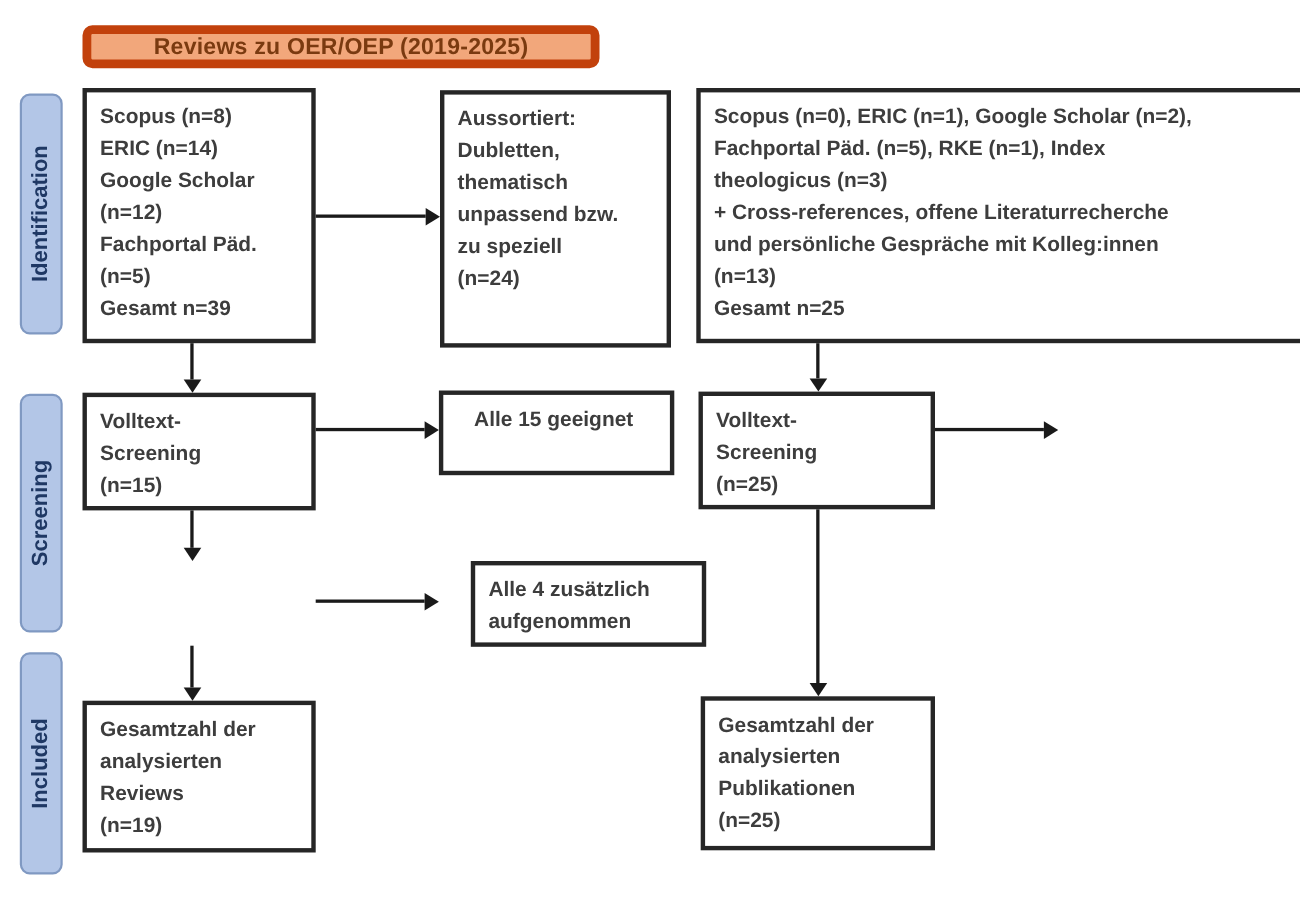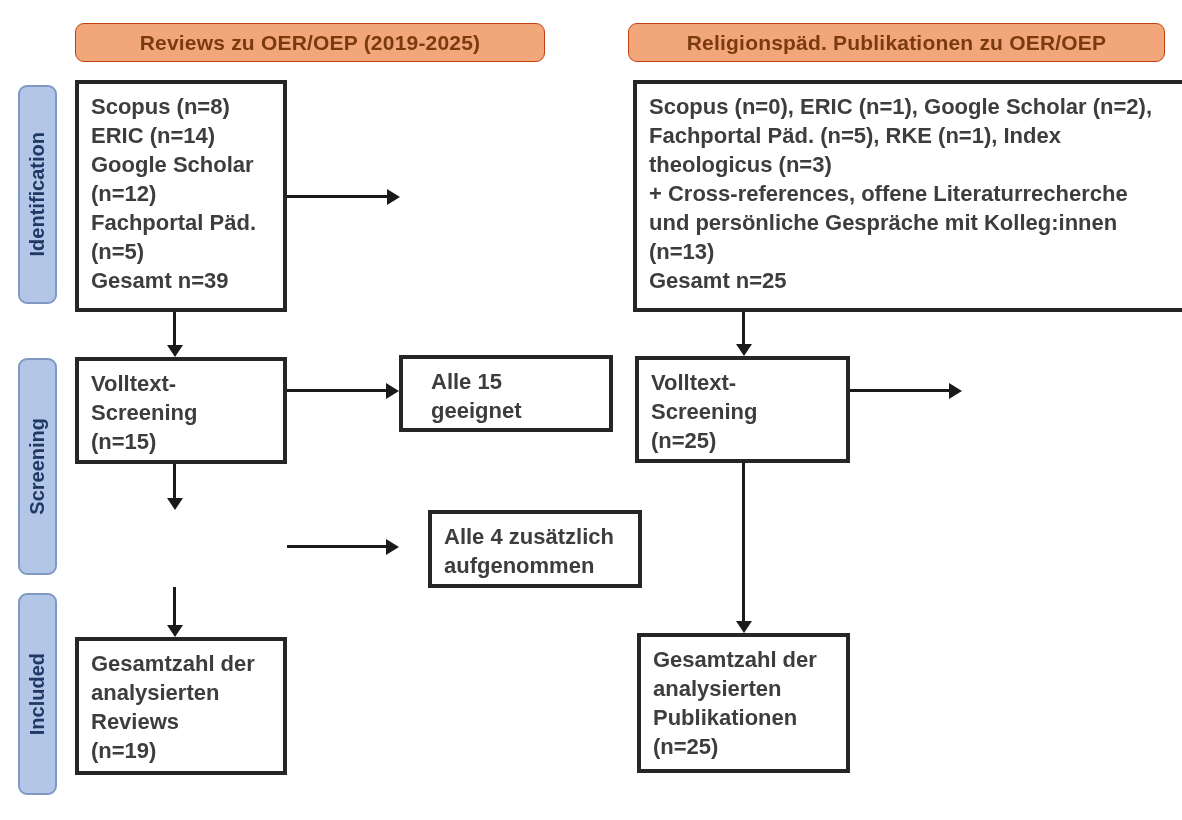--- a/index.html
+++ b/index.html
@@ -13,21 +13,21 @@
     width: 1182px;
     height: 820px;
     background: #ffffff;
     overflow: hidden;
   }
   
   .col-header {
     position: absolute;
     box-sizing: border-box;
     background: #F2A77B;
-    border: 1px solid #c2410c;
+    border: 8px solid #c2410c;
     border-radius: 9px;
     display: flex;
     align-items: center;
     justify-content: center;
     font-size: 21px;
     font-weight: 700;
     color: #7A3A10;
     letter-spacing: 0.2px;
   }
   .hdr-left  { left: 75px;  top: 23px; width: 470px; height: 39px; }
@@ -58,21 +58,21 @@
   .tab-screening      { top: 358px; height: 217px; }
   .tab-included       { top: 593px; height: 202px; }
 
   
   .fbox {
     position: absolute;
     box-sizing: border-box;
     background: #ffffff;
     border: 4px solid #262626;
     padding: 8px 12px;
-    font-size: 22px;
+    font-size: 19px;
     font-weight: 600;
     line-height: 29px;
     color: #3D3D3D;
     white-space: pre-line;
   }
   .box-left-sources      { left: 75px;  top: 80px;  width: 212px; height: 232px; }
   .box-left-excluded     { left: 400px; top: 82px;  width: 210px; height: 234px; }
   .box-right-sources     { left: 633px; top: 80px;  width: 600px; height: 232px; }
   .box-left-fulltext     { left: 75px;  top: 357px; width: 212px; height: 107px; }
   .box-left-ft-result    { left: 399px; top: 355px; width: 214px; height: 77px; padding-left: 28px;  }
@@ -125,41 +125,44 @@
   .a-rft-tot   { left: 742px; top: 463px; height: 158px; }
 </style>
 </head>
 <body>
 
 <div class="canvas">
 
   <div class="col-header hdr-left">
     <span>Reviews zu OER/OEP (2019-2025)</span>
   </div>
-  <div class="col-header hdr-right">
-    <span>Religionspäd. Publikationen zu OER/OEP</span>
-  </div>
 
   <div class="stage-tab tab-identification">
     <span>Identification</span>
   </div>
   <div class="stage-tab tab-screening">
     <span>Screening</span>
   </div>
   <div class="stage-tab tab-included">
     <span>Included</span>
   </div>
 
   <div class="fbox box-left-sources">Scopus (n=8)
 ERIC (n=14)
 Google Scholar
 (n=12)
 Fachportal Päd.
 (n=5)
 Gesamt n=39</div>
+  <div class="fbox box-left-excluded">Aussortiert:
+Dubletten,
+thematisch
+unpassend bzw.
+zu speziell
+(n=24)</div>
   <div class="fbox box-right-sources">Scopus (n=0), ERIC (n=1), Google Scholar (n=2),
 Fachportal Päd. (n=5), RKE (n=1), Index
 theologicus (n=3)
 + Cross-references, offene Literaturrecherche
 und persönliche Gespräche mit Kolleg:innen
 (n=13)
 Gesamt n=25</div>
 
   <div class="fbox box-left-fulltext">Volltext-
 Screening

